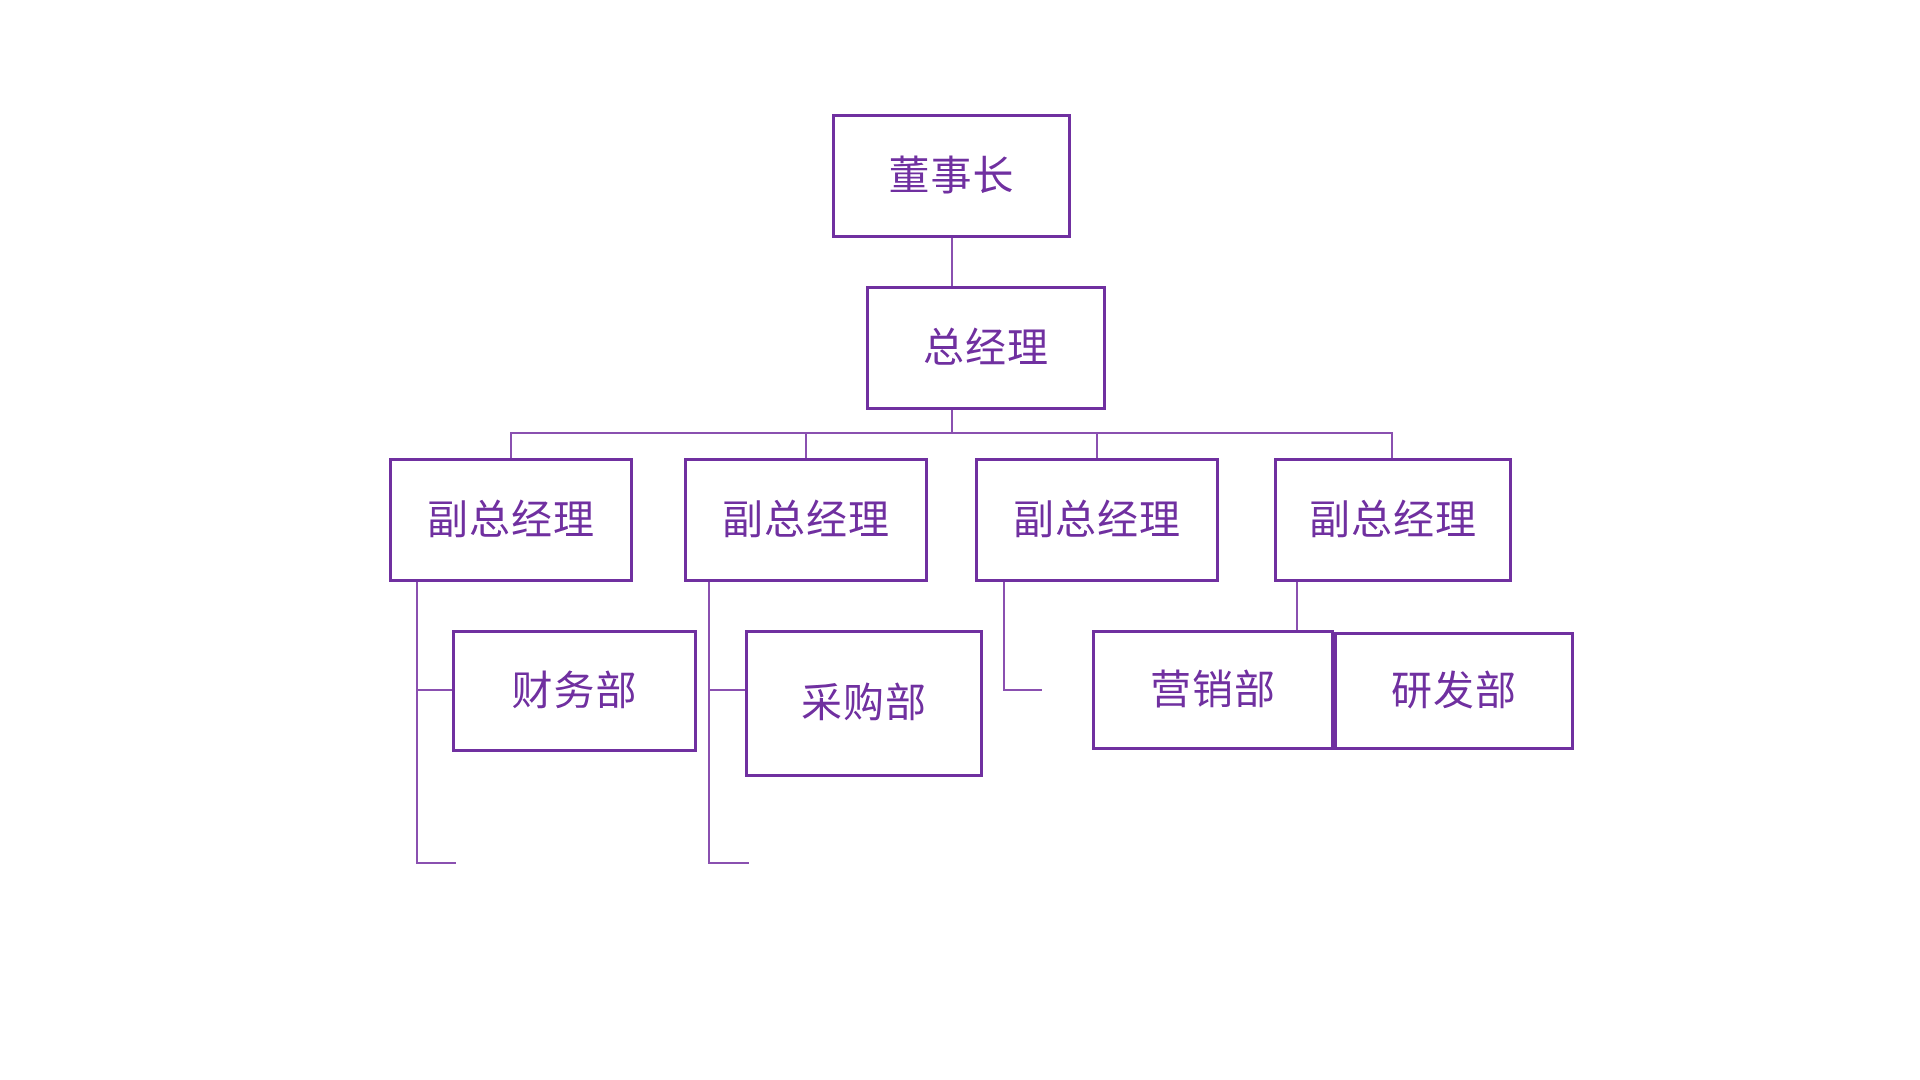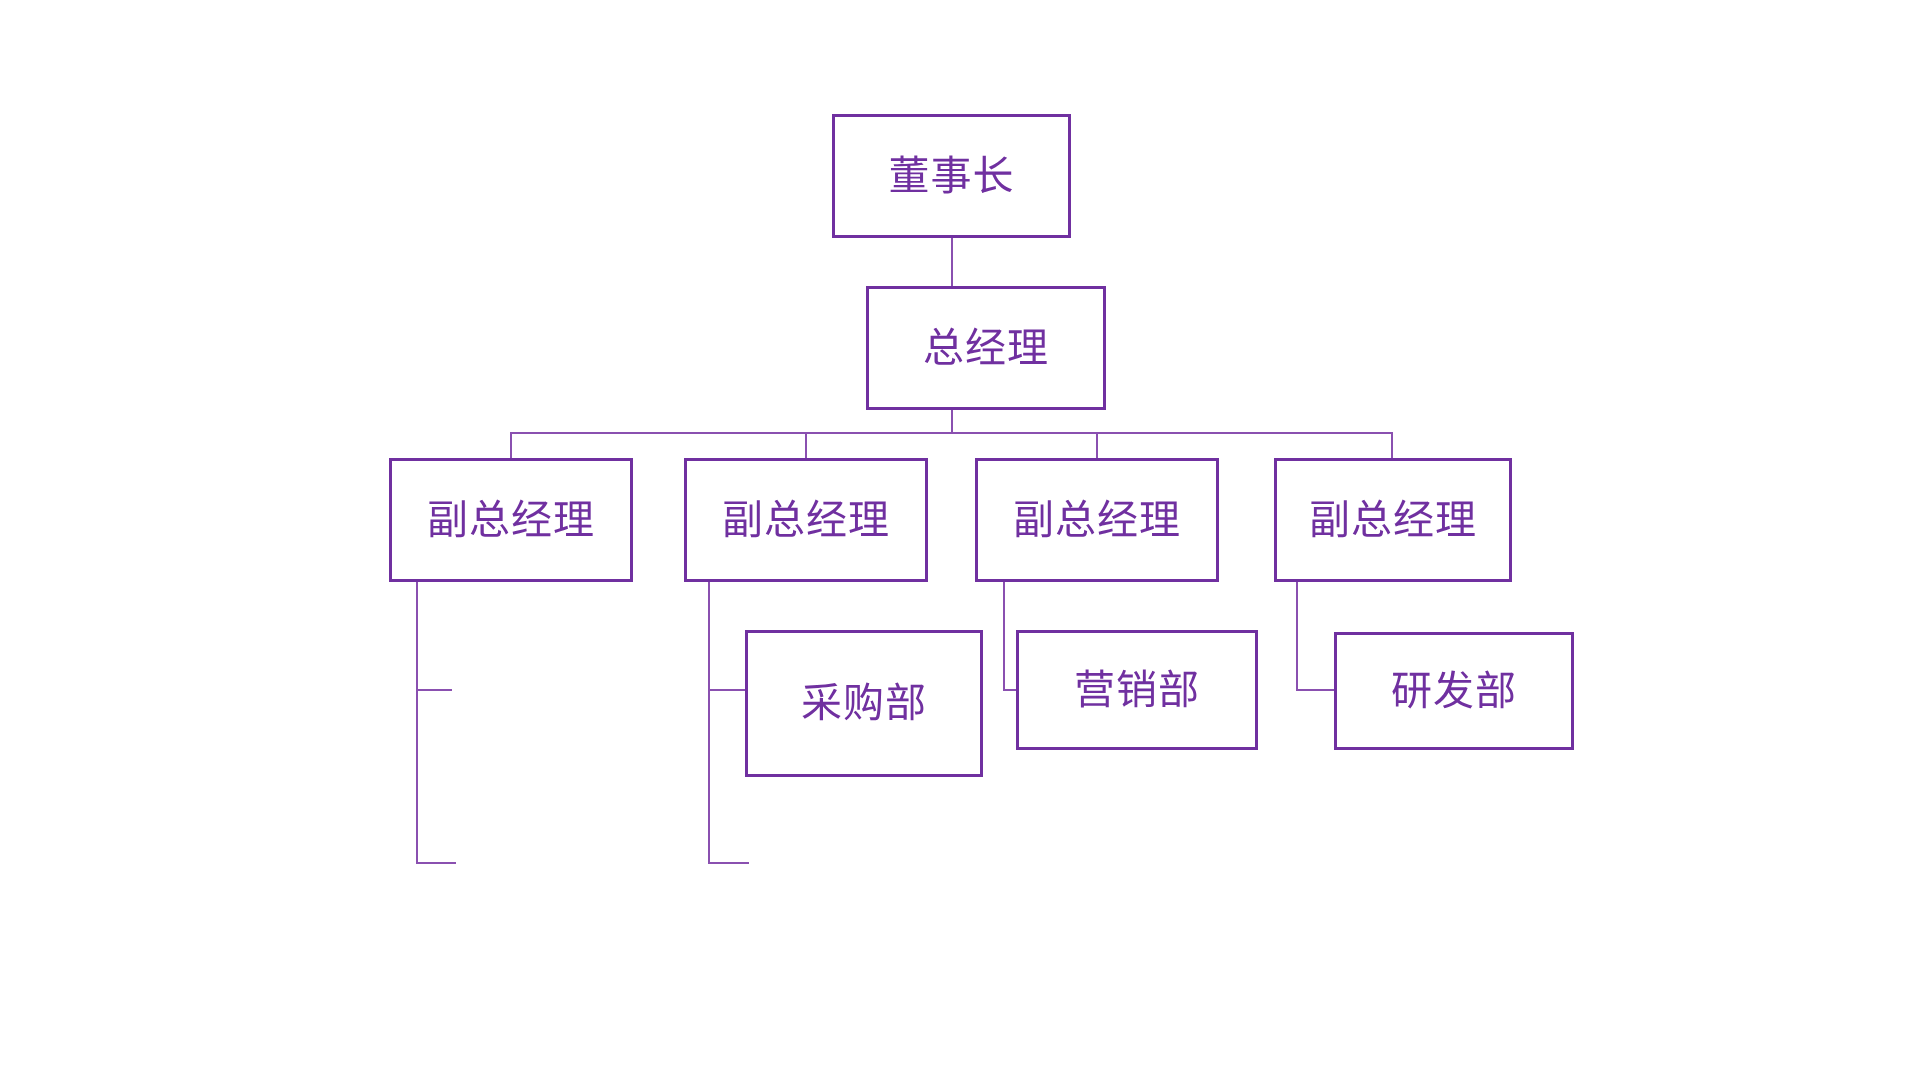--- a/index.html
+++ b/index.html
@@ -41,21 +41,21 @@
   
   .n-gm              { left: 830px;  top: 286px; width: 240px; height: 124px; margin-left: 36px; }
   
   .n-deputy1         { left: 389px;  top: 458px; width: 244px; height: 124px; }
   .n-deputy2         { left: 684px;  top: 458px; width: 244px; height: 124px; }
   .n-deputy3         { left: 975px;  top: 458px; width: 244px; height: 124px; }
   .n-deputy4         { left: 1274px; top: 458px; width: 238px; height: 124px; }
   
   .n-finance         { left: 452px;  top: 630px; width: 245px; height: 122px; }
   .n-purchasing      { left: 745px;  top: 630px; width: 238px; height: 147px; }
-  .n-marketing       { left: 1016px; top: 630px; width: 242px; height: 120px; }
+  .n-marketing       { left: 1092px; top: 630px; width: 242px; height: 120px; }
   .n-rnd             { left: 1334px; top: 632px; width: 240px; height: 118px; }
   
   .n-general-affairs { left: 456px;  top: 805px; width: 237px; height: 118px; }
   .n-production      { left: 749px;  top: 805px; width: 240px; height: 118px; }
 
   
   .c-chairman-gm   { left: 951px;  top: 238px; height: 48px;  }
   .c-gm-drop       { left: 951px;  top: 410px; height: 24px;  }
   .c-bar           { left: 510px;  top: 432px; width: 883px;  }
   .c-drop-d1       { left: 510px;  top: 432px; height: 26px;  }
@@ -95,17 +95,18 @@
   <div class="conn h c-stub-mkt"></div>
   <div class="conn v c-elbow-d4"></div>
   <div class="conn h c-stub-rnd"></div>
 
   <div class="node n-chairman">董事长</div>
   <div class="node n-gm">总经理</div>
   <div class="node n-deputy1">副总经理</div>
   <div class="node n-deputy2">副总经理</div>
   <div class="node n-deputy3">副总经理</div>
   <div class="node n-deputy4">副总经理</div>
+  <div class="node n-finance">财务部</div>
   <div class="node n-purchasing">采购部</div>
   <div class="node n-marketing">营销部</div>
   <div class="node n-rnd">研发部</div>
 
 </div>
 
 </body></html>

